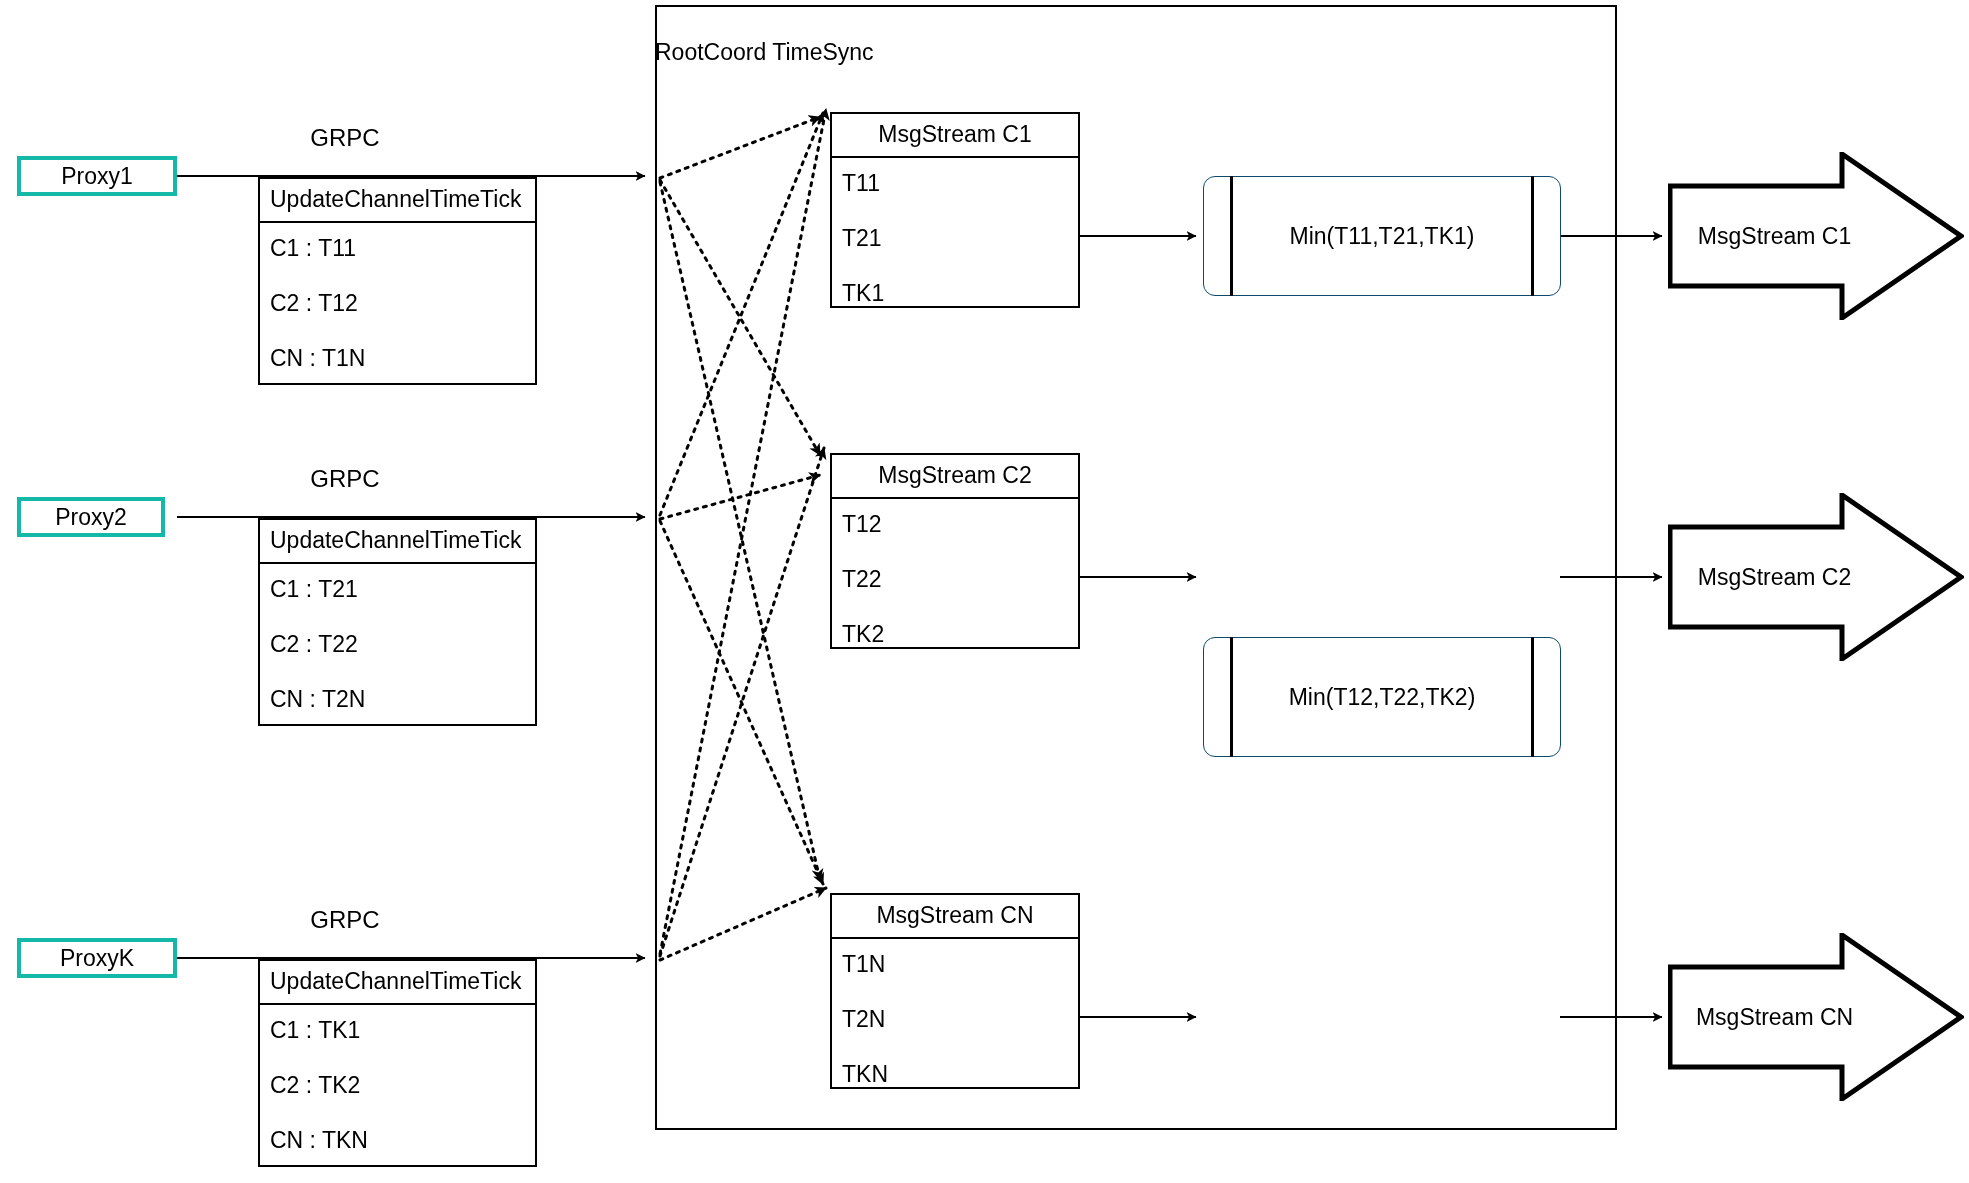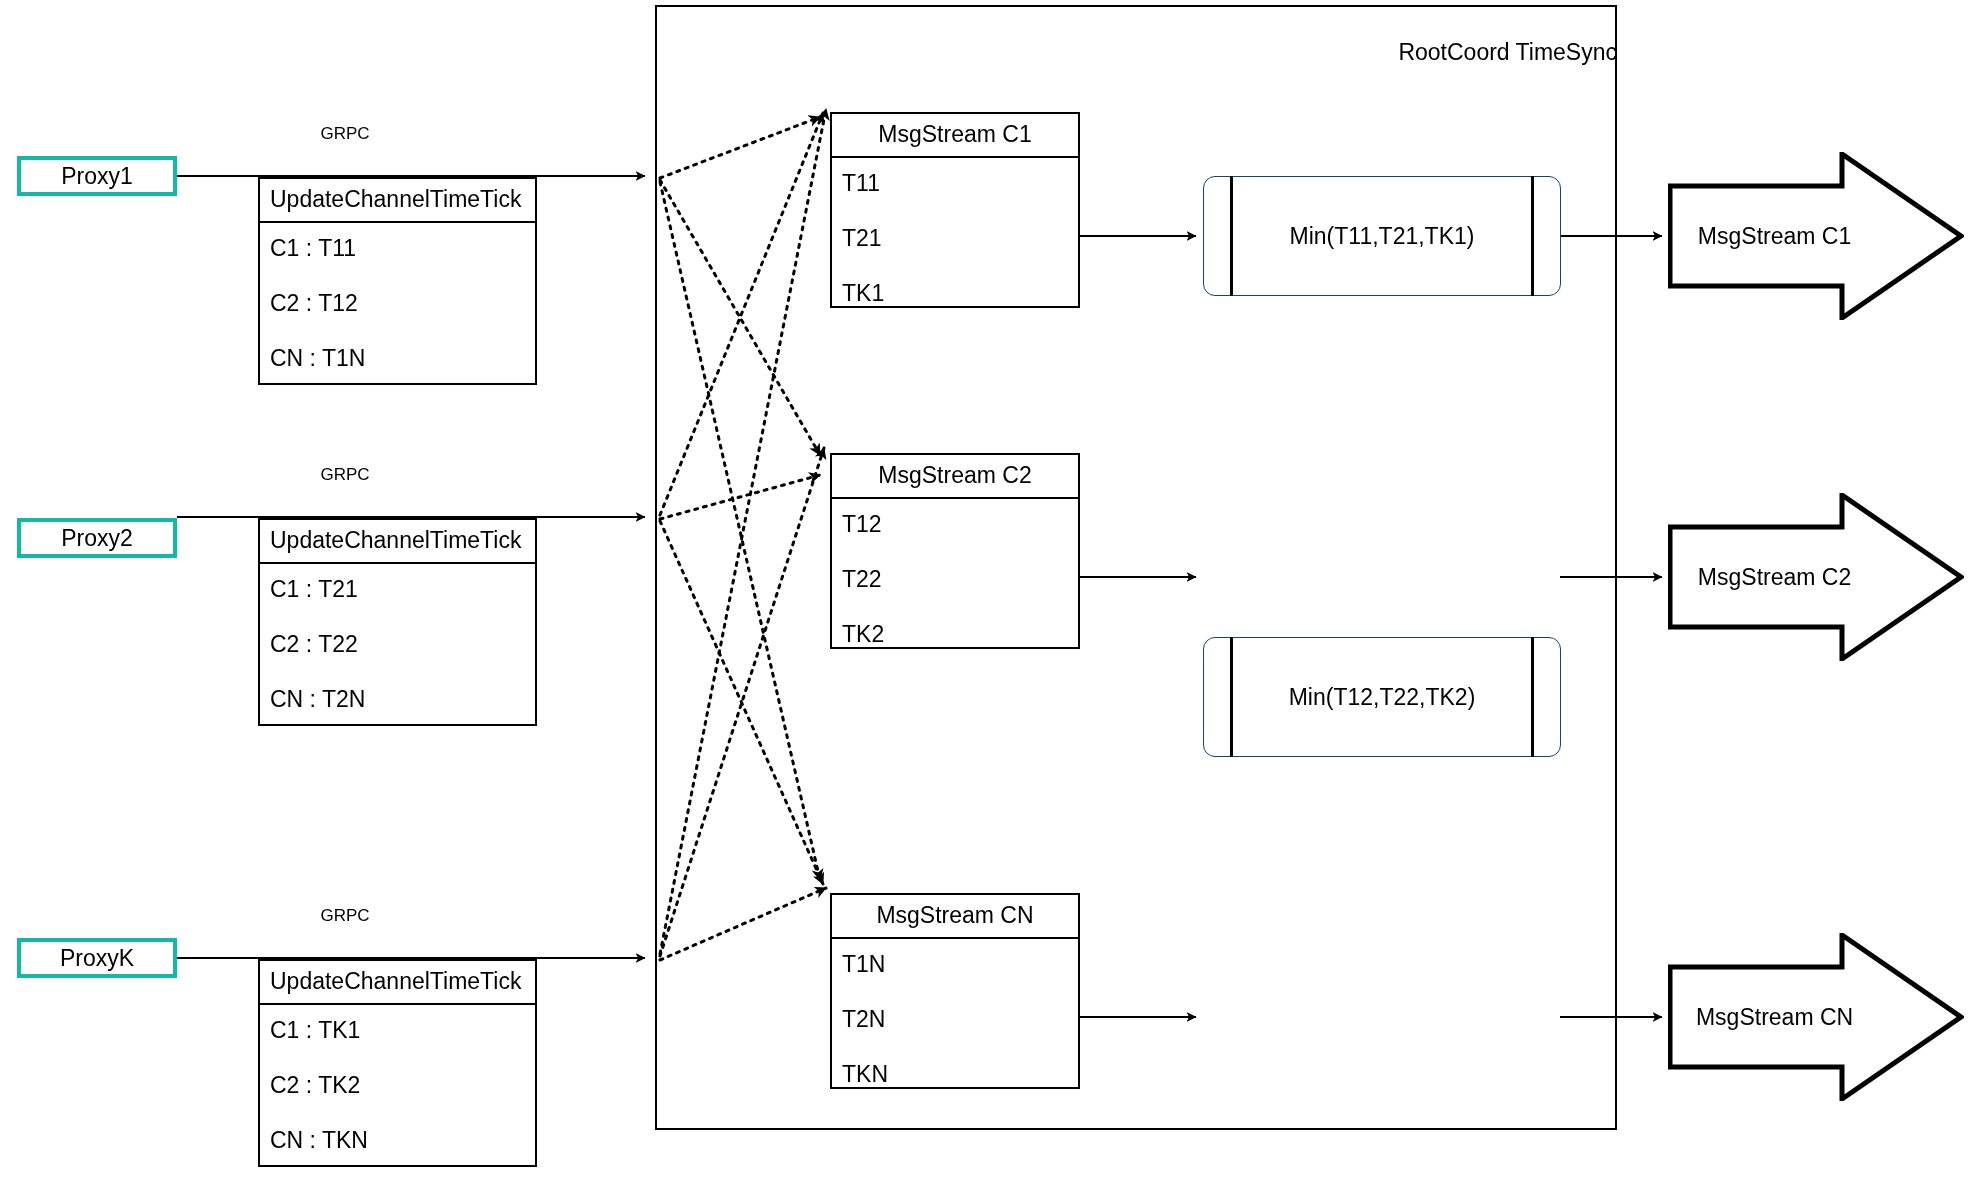--- a/index.html
+++ b/index.html
@@ -30,38 +30,38 @@
     position: absolute;
     box-sizing: border-box;
   }
   
   .container-box {
     border: 2px solid #000;
     background: transparent;
   }
   .container-title {
     position: absolute;
-    text-align: right;
+    text-align: left;
     font-size: 23px;
     line-height: 28px;
     white-space: nowrap;
   }
   
   .proxy-box {
     border: 4px solid #14b8a6;
     background: #fff;
     display: flex;
     align-items: center;
     justify-content: center;
     font-size: 23px;
   }
   
   .grpc-label {
     position: absolute;
-    font-size: 17px;
+    font-size: 24px;
     text-align: center;
     white-space: nowrap;
   }
   
   .panel {
     border: 2px solid #000;
     background: #fff;
     display: flex;
     flex-direction: column;
   }
@@ -180,21 +180,21 @@
   <div class="grpc-label" style="left:205px; top:124px; width:280px;">GRPC</div>
   <div class="node panel" style="left:258px; top:177px; width:279px; height:208px;">
     <div class="panel-header left">UpdateChannelTimeTick</div>
     <div class="panel-body">
       <div class="panel-row">C1 :  T11</div>
       <div class="panel-row">C2 :  T12</div>
       <div class="panel-row">CN : T1N</div>
     </div>
   </div>
 
-  <div class="node proxy-box" style="left:17px; top:497px; width:160px; height:40px;margin-top:21px;">
+  <div class="node proxy-box" style="left:17px; top:497px; width:148px; height:40px;">
     <span>Proxy2</span>
   </div>
   <div class="grpc-label" style="left:205px; top:465px; width:280px;">GRPC</div>
   <div class="node panel" style="left:258px; top:518px; width:279px; height:208px;">
     <div class="panel-header left">UpdateChannelTimeTick</div>
     <div class="panel-body">
       <div class="panel-row">C1 :  T21</div>
       <div class="panel-row">C2 :  T22</div>
       <div class="panel-row">CN : T2N</div>
     </div>

